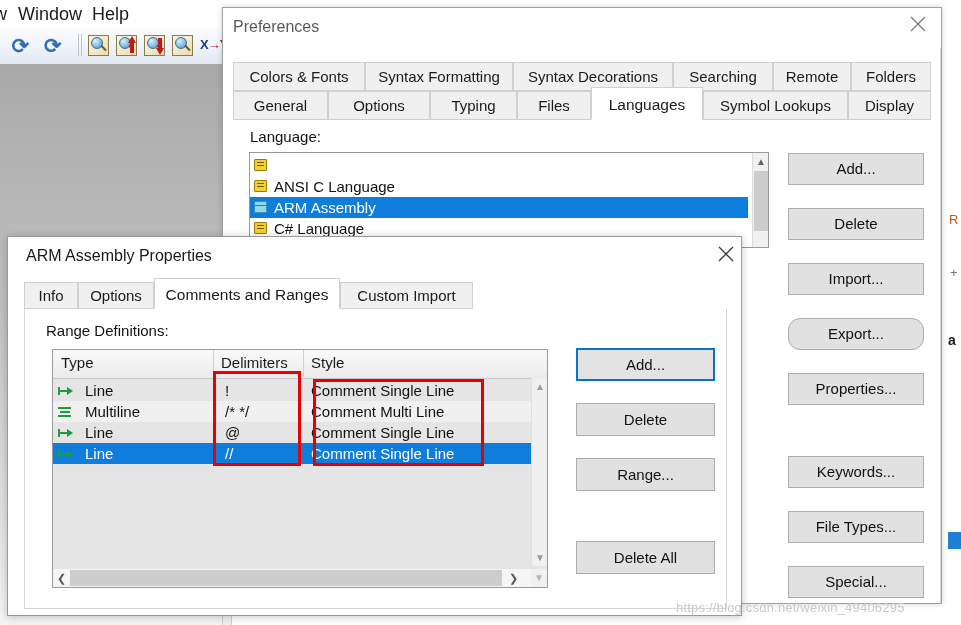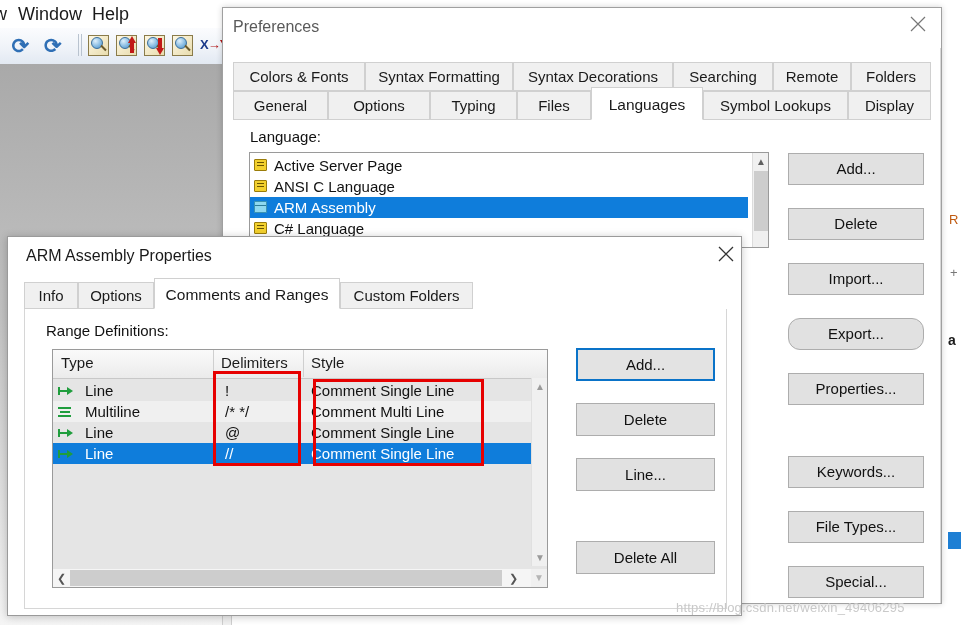--- a/index.html
+++ b/index.html
@@ -239,21 +239,20 @@
       <div class="tab active" style="left:368px;width:112px;height:33px;top:-4px;line-height:34px;">Languages</div>
       <div class="tab" style="left:480px;width:145px;">Symbol Lookups</div>
       <div class="tab" style="left:625px;width:83px;">Display</div>
     </div>
 
     <div id="lang-label">Language:</div>
 
     <div id="lang-list">
       <div class="lang-row" style="top:2px;">
         <span class="lang-icon yellow"></span>
-        <span class="lang-text">Active Server Page</span>
       </div>
       <div class="lang-row" style="top:23px;">
         <span class="lang-icon yellow"></span>
         <span class="lang-text">ANSI C Language</span>
       </div>
       <div class="lang-row sel" style="top:44px;">
         <span class="lang-icon cyan"></span>
         <span class="lang-text">ARM Assembly</span>
       </div>
       <div class="lang-row" style="top:65px;">
@@ -289,21 +288,21 @@
       <svg width="16" height="16" viewBox="0 0 16 16" aria-hidden="true">
         <path d="M1 1 L15 15 M15 1 L1 15" stroke="#333" stroke-width="1.3" fill="none"></path>
       </svg>
     </span>
   </div>
 
   <div id="arm-tabrow">
     <div class="tab" style="left:0px;width:54px;height:27px;line-height:25px;">Info</div>
     <div class="tab" style="left:54px;width:76px;height:27px;line-height:25px;">Options</div>
     <div class="tab active" style="left:130px;width:186px;height:31px;top:-4px;line-height:32px;">Comments and Ranges</div>
-    <div class="tab" style="left:316px;width:133px;height:27px;line-height:25px;">Custom Folders</div>
+    <div class="tab" style="left:316px;width:133px;height:27px;line-height:25px;">Custom Import</div>
   </div>
 
   <div id="arm-panel"></div>
 
   <div id="range-label">Range Definitions:</div>
 </div>
 
 <div id="range-table" class="abs">
   <div id="rt-head">
     <span class="rt-th" style="left:8px;">Type</span>
@@ -359,19 +358,19 @@
   <div id="rt-hscroll">
     <div class="ar" style="left:0;">❮</div>
     <div class="thumb"></div>
     <div class="ar" style="left:452px;">❯</div>
   </div>
   <div id="rt-corner">▼</div>
 </div>
 
 <div class="abtn focus" style="left:576px;top:348px;">Add...</div>
 <div class="abtn" style="left:576px;top:403px;">Delete</div>
-<div class="abtn" style="left:576px;top:458px;">Line...</div>
+<div class="abtn" style="left:576px;top:458px;">Range...</div>
 <div class="abtn" style="left:576px;top:541px;">Delete All</div>
 
 <div class="redbox" style="left:213px;top:371px;width:88px;height:95px;"></div>
 <div class="redbox" style="left:313px;top:379px;width:171px;height:87px;"></div>
 
 <div id="watermark">https://blog.csdn.net/weixin_49406295</div>
 
 </body></html>

